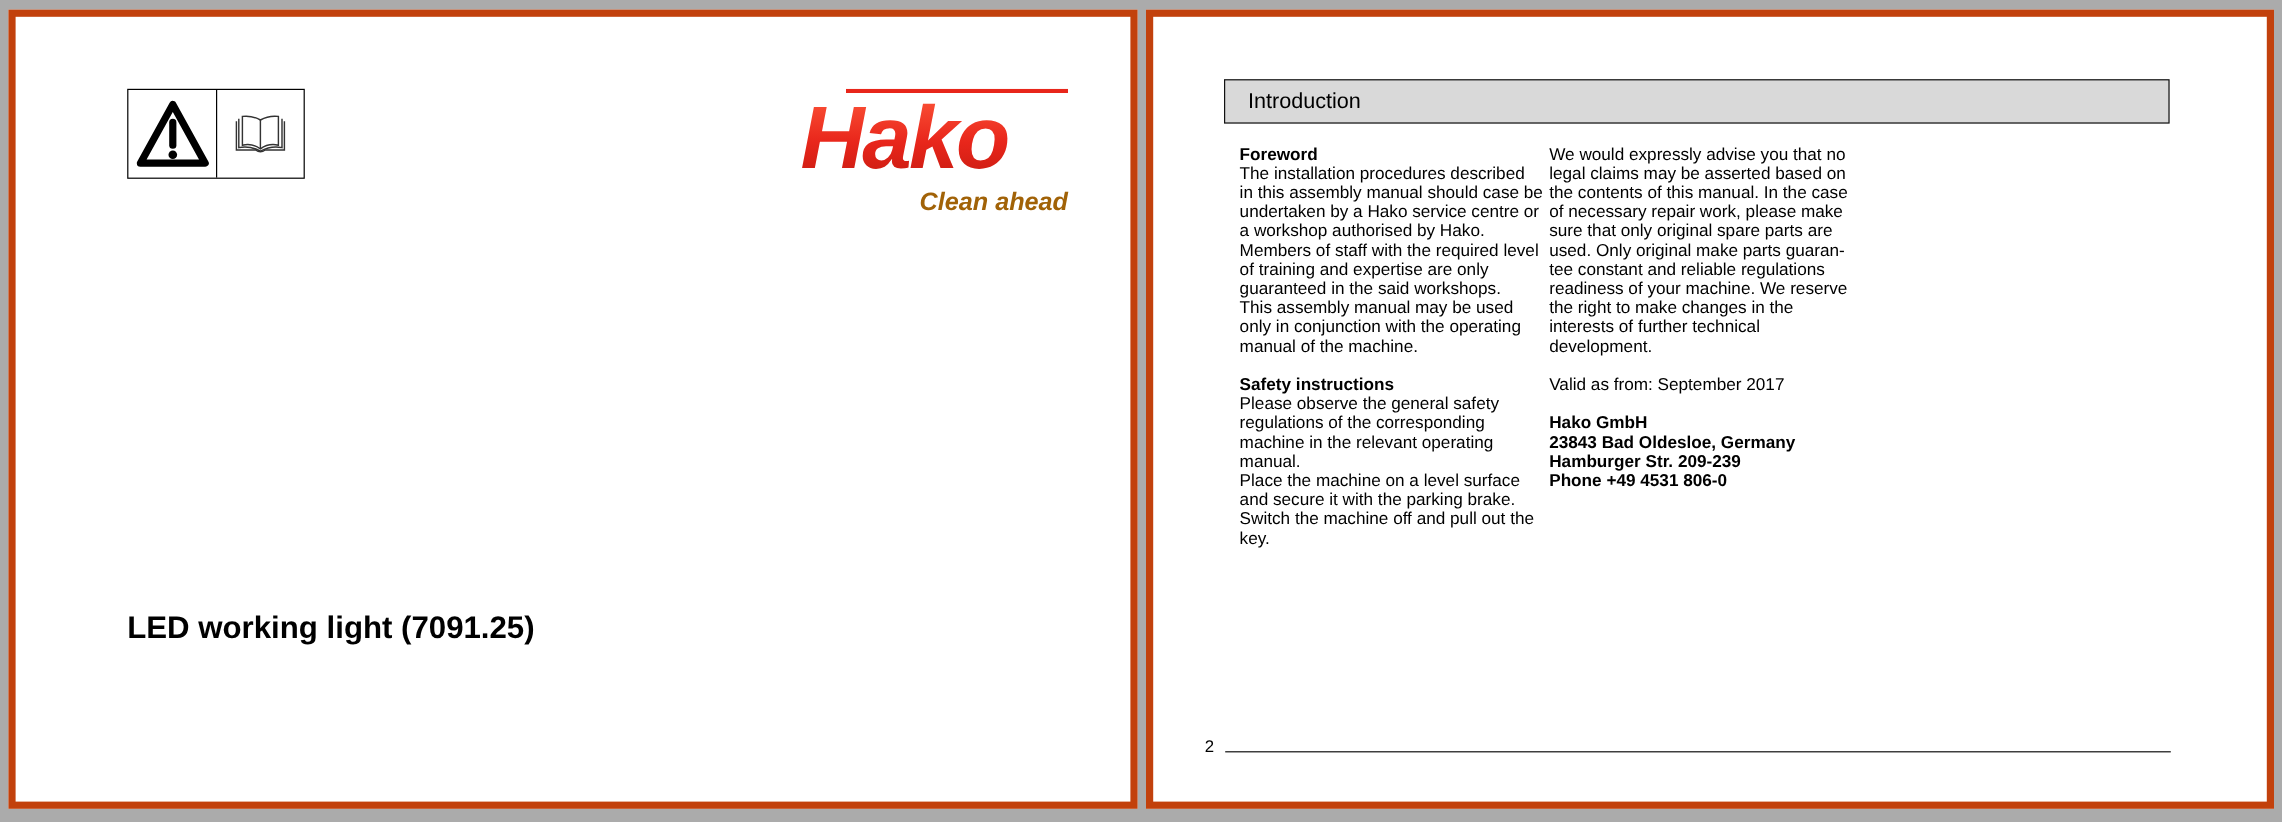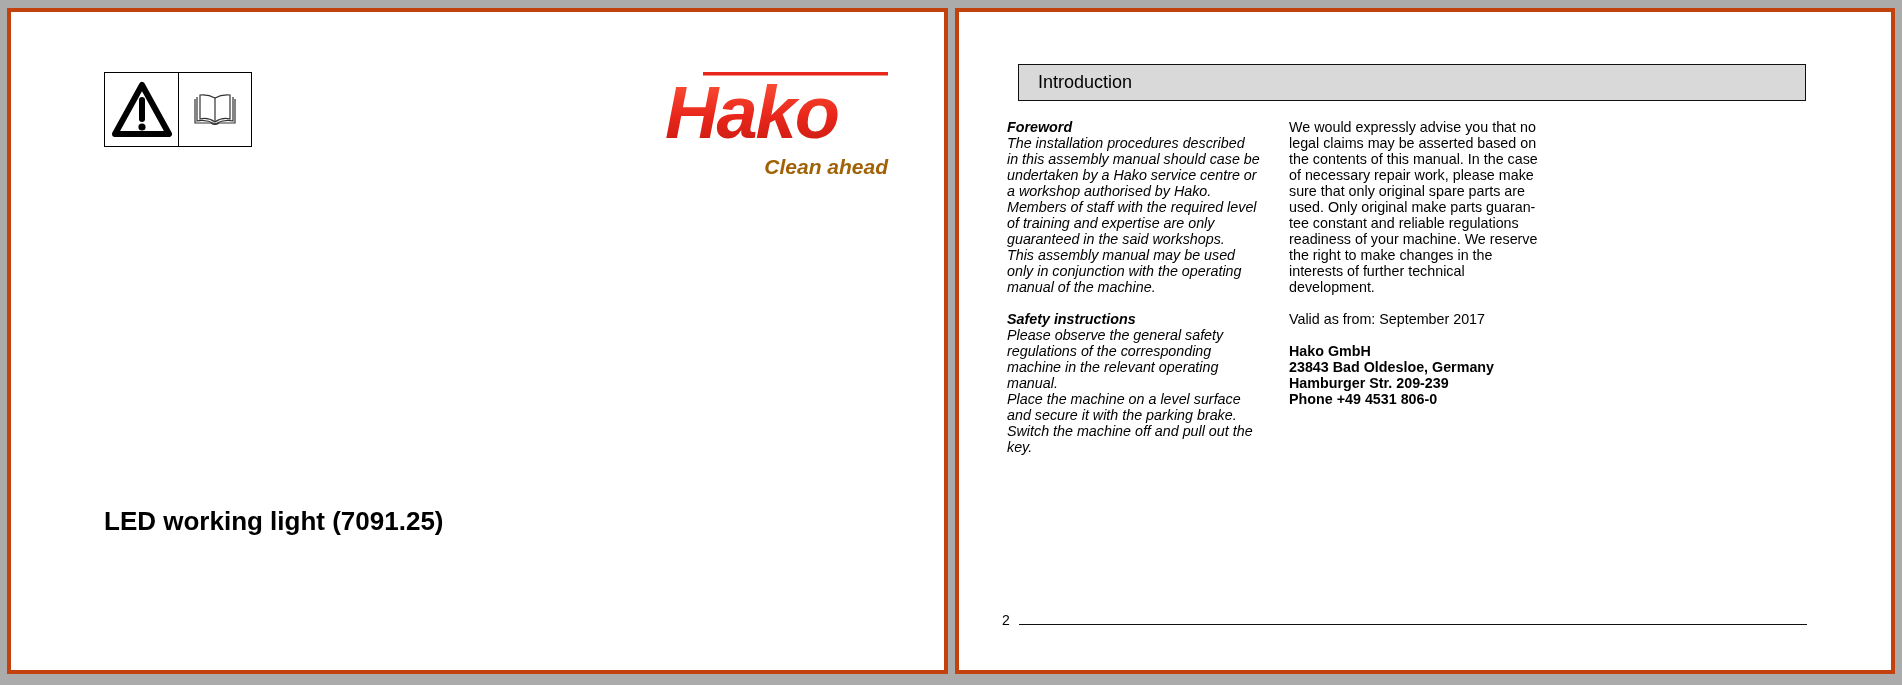--- a/index.html
+++ b/index.html
@@ -1,39 +1,39 @@
 <!DOCTYPE html>
 <html><head>
 <meta charset="utf-8">
 <style>
   * { box-sizing: border-box; margin: 0; padding: 0; }
   html, body { width: 1902px; height: 685px; overflow: hidden; }
   body { background: #ababab; position: relative; font-family: "Liberation Sans", sans-serif; color: #000; }
 
-  .page { position: absolute; background: #fff; border: 4px solid #c2410c; }
+  .page { position: absolute; background: #fff; border: 6px solid #c2410c; }
   #page-left  { left: 7px;   top: 8px; width: 941px; height: 666px; }
   #page-right { left: 955px; top: 8px; width: 940px; height: 666px; }
 
   
   .icon-box { position: absolute; left: 93px; top: 60px; width: 148px; height: 75px; border: 1px solid #000; display: flex; }
   .icon-cell { width: 74px; height: 100%; display: flex; align-items: center; justify-content: center; }
   .icon-cell + .icon-cell { border-left: 1px solid #000; }
 
   .logo { position: absolute; left: 645px; top: 60px; width: 240px; height: 110px; }
   .logo-word { position: absolute; right: 8px; top: 0; }
   .logo-tag { position: absolute; right: 8px; top: 83px; font-size: 21px; font-weight: bold; font-style: italic; color: #a16207; white-space: nowrap; }
 
   .doc-title { position: absolute; left: 93px; top: 236px; font-size: 51px; font-weight: bold; white-space: nowrap; letter-spacing: 0.2px; }
   .doc-subtitle { position: absolute; left: 93px; top: 494px; font-size: 26px; font-weight: bold; white-space: nowrap; }
 
   
   .section-header { position: absolute; left: 59px; top: 52px; width: 788px; height: 37px; background: #d9d9d9; border: 1.5px solid #111; padding-left: 19px; font-size: 18px; line-height: 34px; }
 
   .col { position: absolute; top: 107px; font-size: 14.3px; line-height: 16px; }
-  .col-1 { left: 48px; width: 258px; font-style: italic; }
+  .col-1 { left: 72px; width: 258px; }
   .col-2 { left: 330px; width: 262px; }
   .col p { margin: 0; }
   .col .heading { font-weight: bold; }
   .col .gap { height: 16px; }
   .col .bold { font-weight: bold; }
 
   .footer-num { position: absolute; left: 43px; top: 600px; font-size: 14px; }
   .footer-line { position: absolute; left: 60px; top: 612px; width: 788px; border-top: 1.5px solid #111; }
 </style>
 </head>

